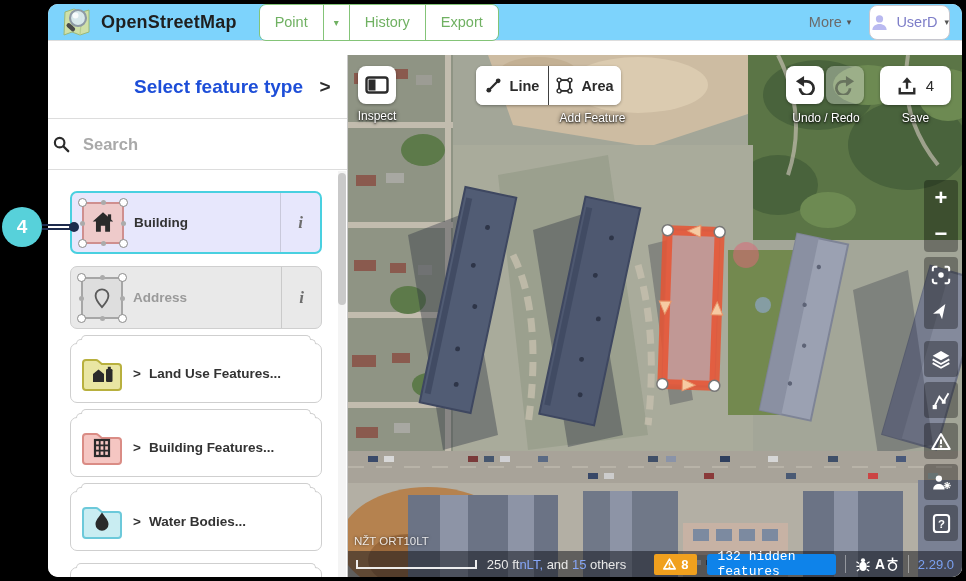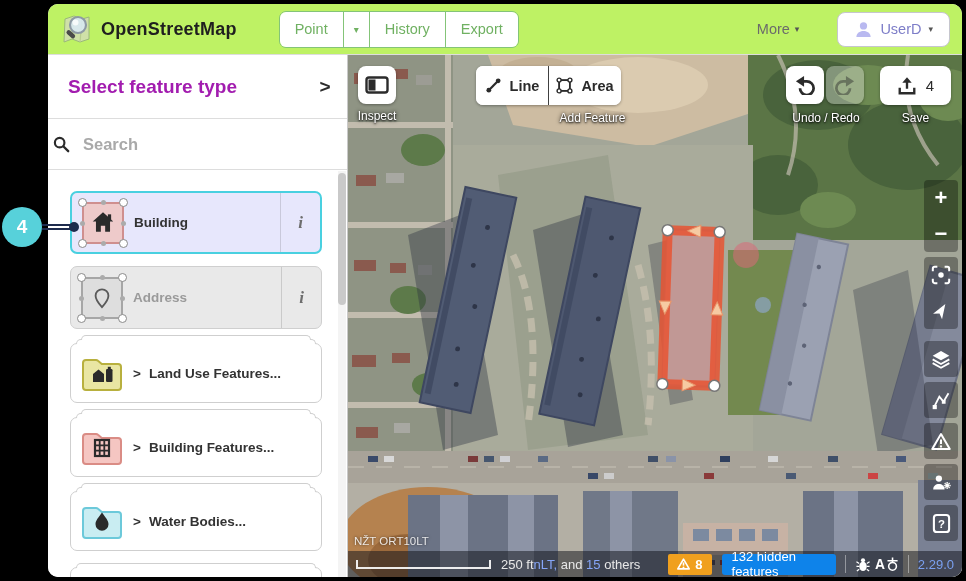--- a/index.html
+++ b/index.html
@@ -4,44 +4,44 @@
 <style>
   * { margin:0; padding:0; box-sizing:border-box; }
   html,body { width:966px; height:581px; }
   body { background:#000; position:relative; font-family:"Liberation Sans", sans-serif; overflow:hidden; }
 
   
   .window { position:absolute; left:48px; top:4px; width:914px; height:573px;
             background:#fff; border-radius:10px; overflow:hidden; }
 
   
-  .topbar { position:absolute; left:0; top:0; right:0; height:51px; background:#bef264;
-            border-bottom:1px solid #ddd; display:flex; align-items:center; padding:0 12px;gap:20px; }
+  .topbar { position:absolute; left:0; top:0; right:0; height:37px; background:#7dd3fc;
+            border-bottom:1px solid #ddd; display:flex; align-items:center; padding:0 12px; }
   .brand { display:flex; align-items:center; gap:8px; }
   .brand-title { font-size:18px; font-weight:700; color:#1f1f1f; letter-spacing:.2px; }
   .edit-group { display:flex; margin-left:22px; border:1px solid #84c478; border-radius:7px;
                 overflow:hidden; height:37px; }
   .edit-group .gbtn { display:flex; align-items:center; padding:0 15px; color:#70b162;
                       font-size:14.5px; background:#fff; border:none; border-left:1px solid #84c478;
                       cursor:pointer; }
   .edit-group .gbtn:first-child { border-left:none; }
   .edit-group .caret-btn { padding:0 10px; font-size:10px; }
   .top-spacer { flex:1; }
   .more-btn { color:#6b6b6b; font-size:14.5px; display:flex; align-items:center; gap:5px;
               margin-right:18px; cursor:pointer; }
   .caret { font-size:9px; color:#555; }
   .user-btn { display:flex; align-items:center; gap:7px; border:1px solid #c6c6ce; border-radius:8px;
-              height:35px; padding:0 16px; background:#fff; cursor:pointer; }
+              height:35px; padding:0 0; background:#fff; cursor:pointer; }
   .user-name { color:#7d7dc8; font-size:14.5px; }
 
   
   .sidebar { position:absolute; left:0; top:51px; width:300px; bottom:0; background:#fff;
              border-right:1px solid #c9c9c9; }
   .sb-header { height:64px; display:flex; align-items:center; border-bottom:1px solid #ddd; }
-  .sb-title { flex:1; text-align:left; font-size:19px; font-weight:700; color:#a21caf; padding-left:20px; }
+  .sb-title { flex:1; text-align:right; font-size:19px; font-weight:700; color:#1d4ed8; padding-left:26px; }
   .sb-chevron { width:44px; text-align:center; font-size:19px; font-weight:700; color:#2b2b2b; cursor:pointer; }
   .sb-search { height:51px; display:flex; align-items:center; border-bottom:1px solid #ddd; padding:0 4px; }
   .sb-search-text { margin-left:13px; font-size:16.5px; font-weight:700; color:#a9a9a9; }
   .sb-list { position:absolute; left:0; right:0; top:116px; bottom:0; padding:20px 25px 0 22px; overflow:hidden; }
 
   .preset-item { position:relative; height:63px; margin-bottom:12px; border-radius:7px;
                  display:flex; align-items:stretch; cursor:pointer; }
   .preset-item.selected { background:#e7e7fc; border:2px solid #49d0e0; }
   .preset-item.plain { background:#e9e9e9; border:1px solid #cfcfcf; }
   .picon-wrap { width:62px; display:flex; align-items:center; justify-content:center; }
@@ -102,21 +102,21 @@
   .statusbar { position:absolute; left:0; right:0; bottom:0; height:26px; background:rgba(20,22,28,.52);
                display:flex; align-items:center; padding:0 8px; color:#e8e8e8; font-size:13px; }
   .scalebar { width:163px; height:9px; border-left:2px solid rgba(255,255,255,.9);
               border-right:2px solid rgba(255,255,255,.9); border-bottom:2px solid rgba(255,255,255,.9); }
   .scale-text { margin-left:10px; white-space:nowrap; }
   .attr { margin-right:28px; white-space:nowrap; }
   .attr a { color:#86a6f8; text-decoration:none; cursor:pointer; }
   .badge-warn { display:flex; align-items:center; gap:5px; background:#f0a01e; color:#fff; font-weight:700;
                 border-radius:2px; padding:2px 9px; height:21px; cursor:pointer; }
   .badge-hidden { background:#0e83ea; color:#fff; border-radius:3px; padding:2px 10px; height:21px;
-                  display:flex; align-items:center; margin-left:10px; cursor:pointer; }
+                  display:flex; align-items:center; margin-left:10px; cursor:pointer;font-family:Liberation Mono, monospace; }
   .sb-div { width:1px; height:18px; background:rgba(255,255,255,.4); margin:0 9px; }
   .version { color:#7aa0f0; white-space:nowrap; }
   .lang-wrap { display:flex; align-items:center; gap:4px; cursor:pointer; }
 
   
   .callout-circle { position:absolute; left:2px; top:207px; width:40px; height:40px; border-radius:50%;
                     background:#57d1da; color:#fff; font-size:19px; font-weight:700;
                     display:flex; align-items:center; justify-content:center; z-index:20; }
   .callout-line { position:absolute; left:42px; top:224px; width:30px; height:6px;
                   border-top:2px solid #1e2b4d; border-bottom:2px solid #1e2b4d; z-index:21; }

